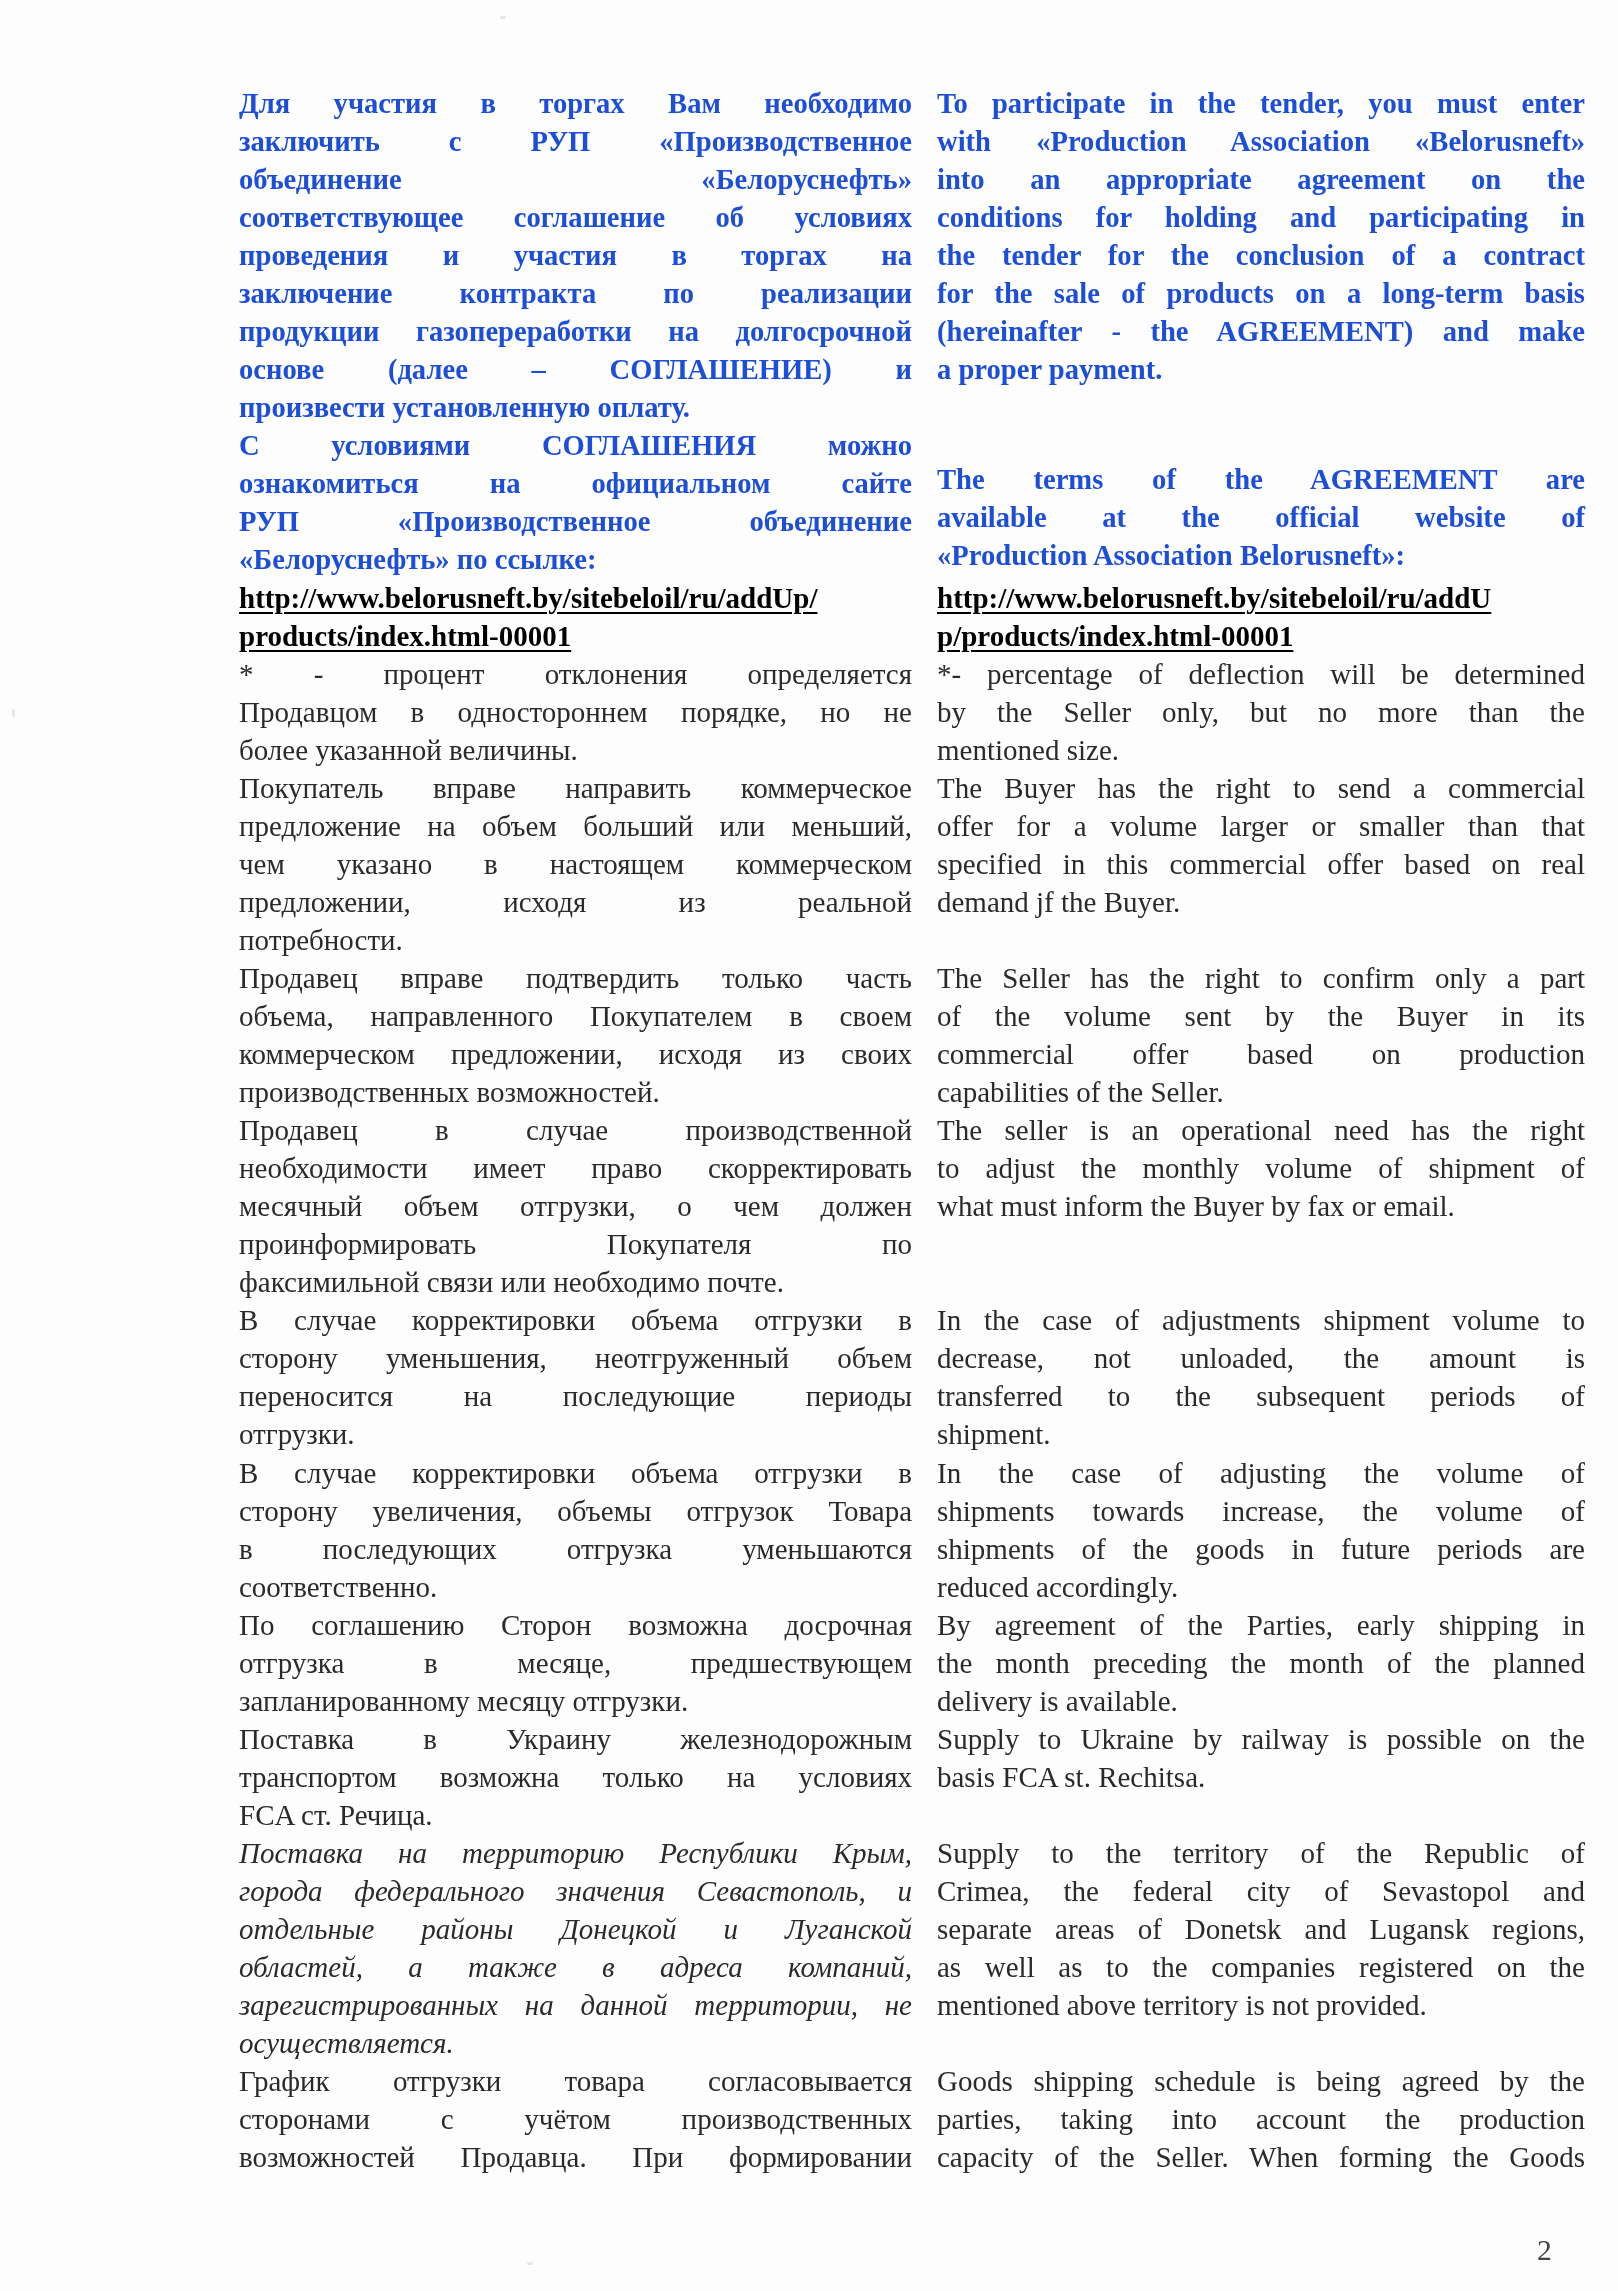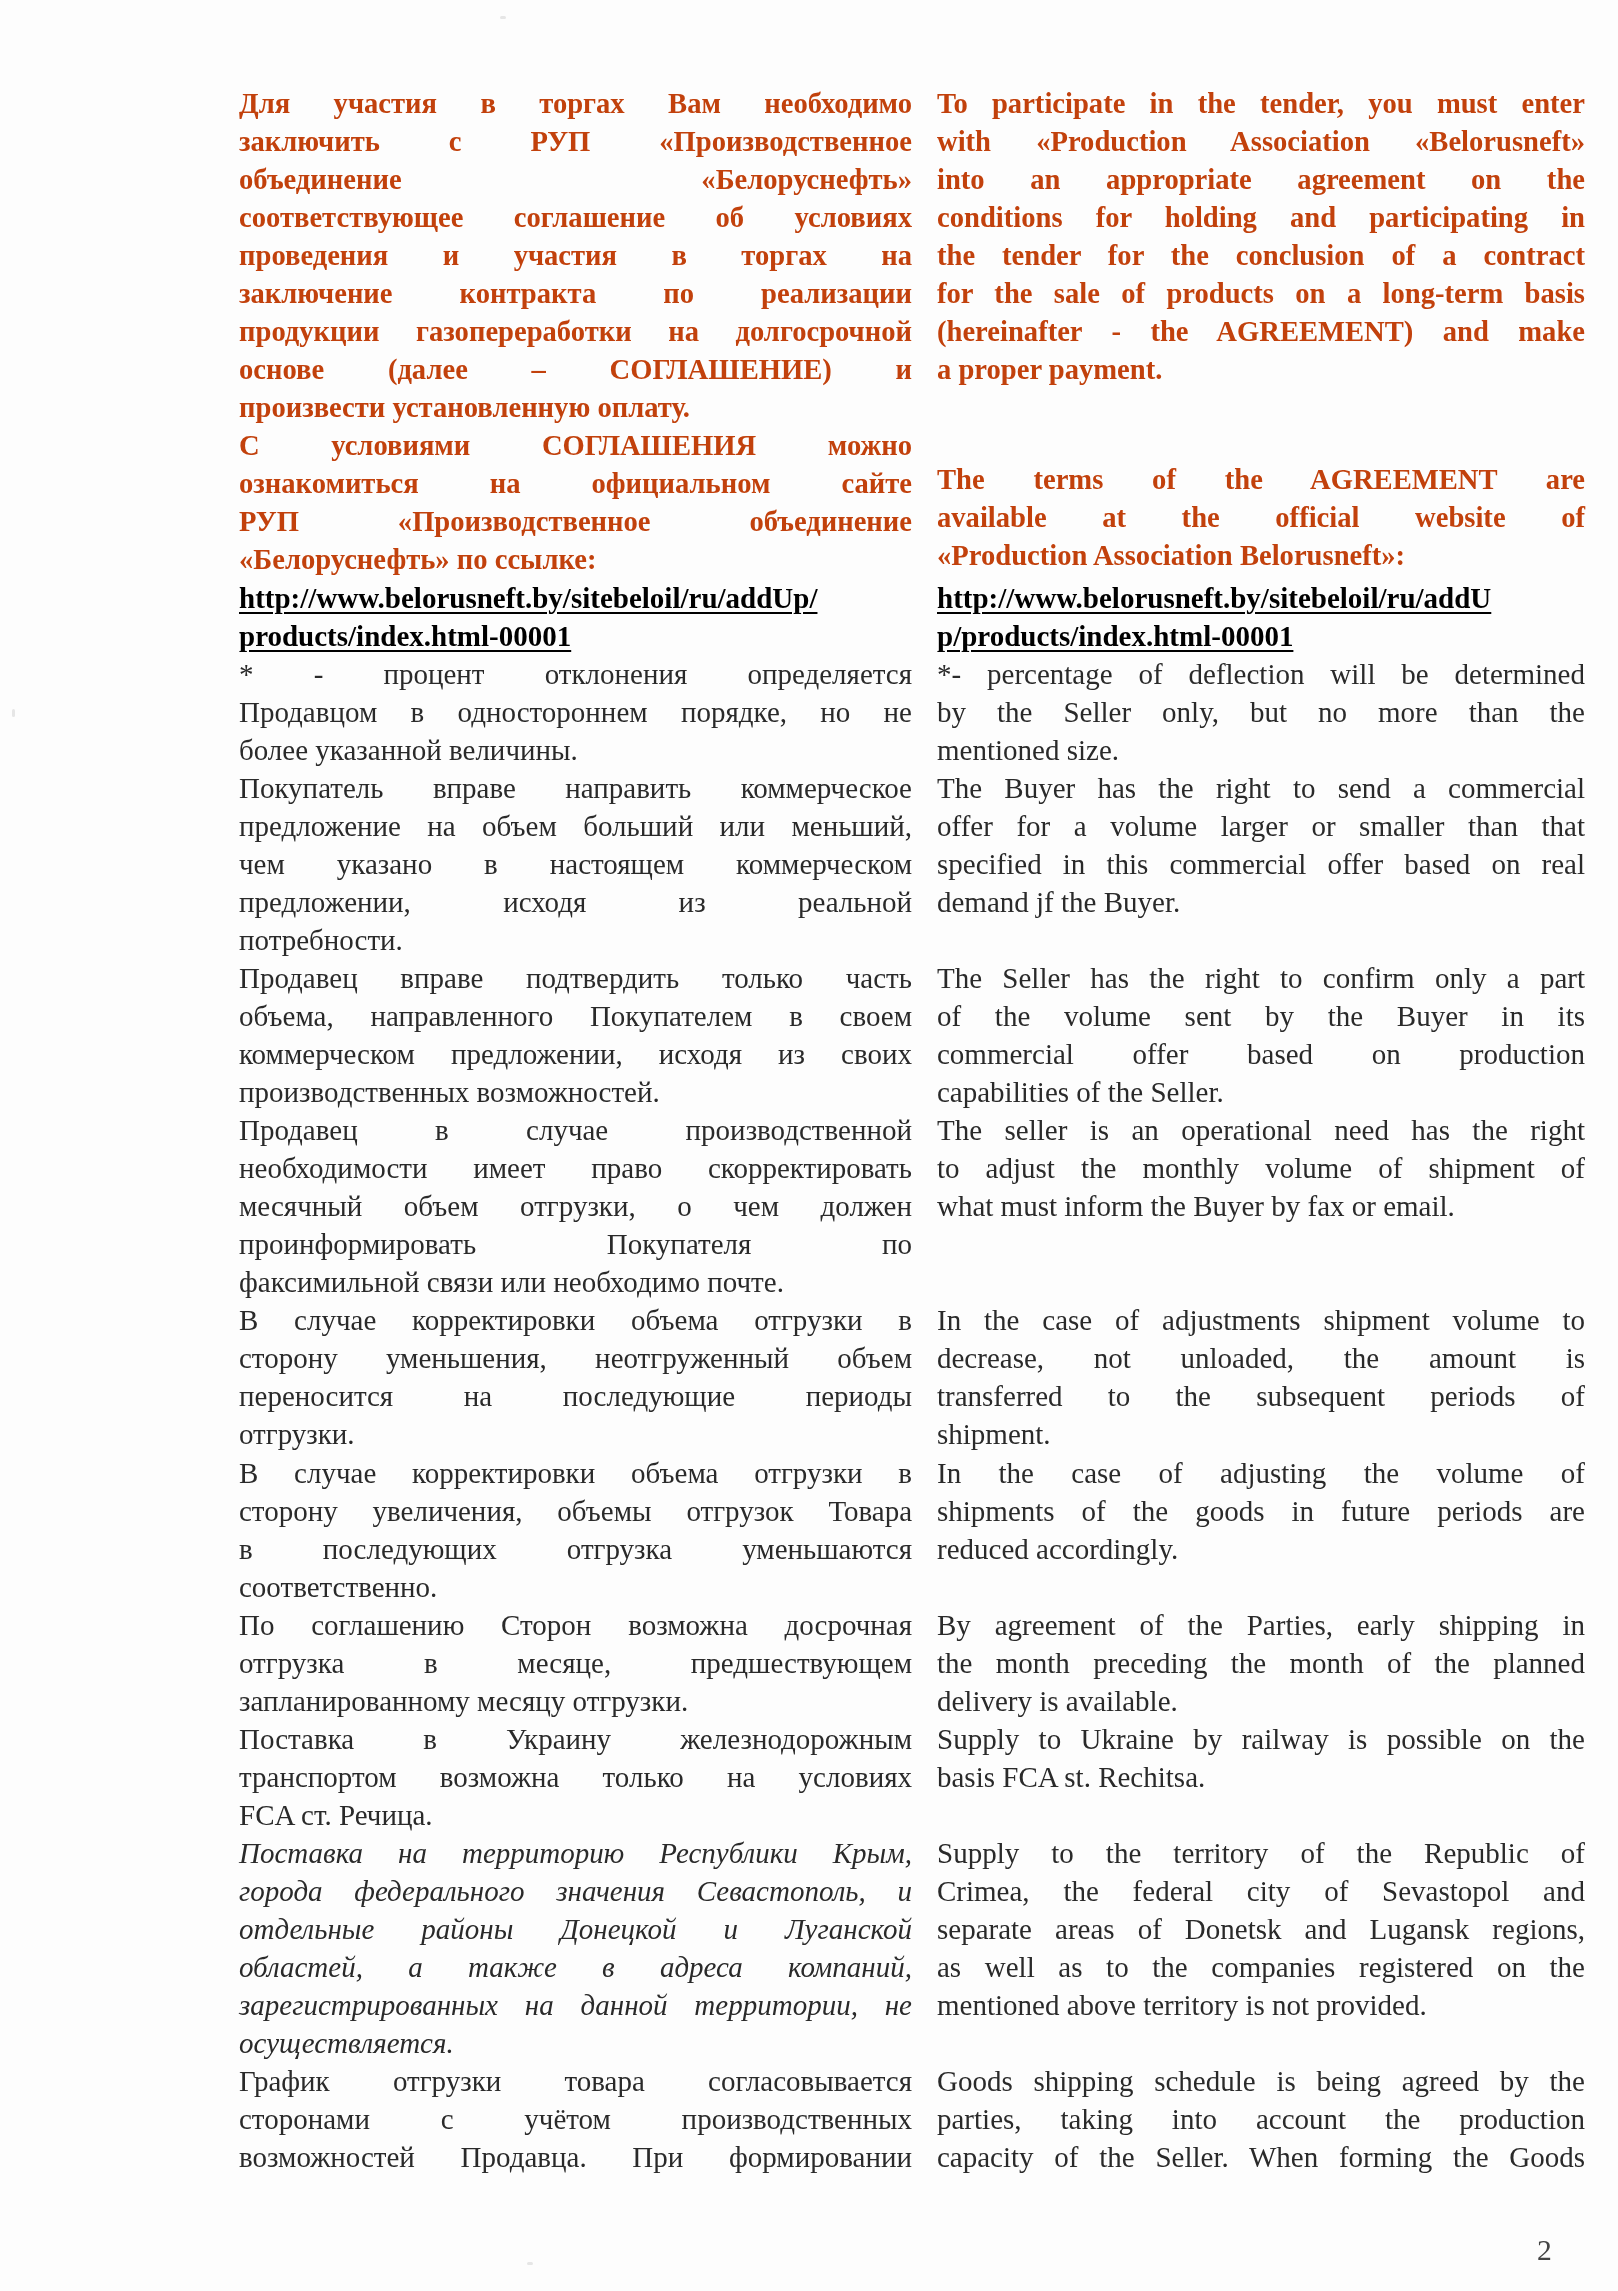--- a/index.html
+++ b/index.html
@@ -15,21 +15,21 @@
     line-height: 38px;
     font-family: "Liberation Serif", "DejaVu Serif", serif;
     font-size: 29px;
     color: #2a2a2a;
     text-align: justify;
     text-align-last: justify;
     white-space: nowrap;
     overflow: visible;
   }
   .line.last { text-align-last: left; }
-  .bold .line { font-weight: bold; color: #c2410c; font-size: 28.6px; }
+  .bold .line { font-weight: bold; color: #1d4ed8; font-size: 28.6px; }
   .link .line { font-weight: bold; text-decoration: underline; text-decoration-thickness: 2px; text-underline-offset: 3.9px; color: #000000; }
   .page-number {
     position: absolute; left: 1537px; top: 2234px;
     font-family: "Liberation Serif", "DejaVu Serif", serif;
     font-size: 29.6px; color: #444;
   }
   .speck { position: absolute; width: 5.9px; height: 3px; background: #e6e6e6; border-radius: 2px; }
 </style>
 </head>
 <body>
@@ -165,20 +165,21 @@
         <span class="line last">what must inform the Buyer by fax or email.</span>
       </div>
       <div class="para normal" style="top: 1301px;">
         <span class="line">In the case of adjustments shipment volume to</span>
         <span class="line">decrease, not unloaded, the amount is</span>
         <span class="line">transferred to the subsequent periods of</span>
         <span class="line last">shipment.</span>
       </div>
       <div class="para normal" style="top: 1454px;">
         <span class="line">In the case of adjusting the volume of</span>
+        <span class="line">shipments towards increase, the volume of</span>
         <span class="line">shipments of the goods in future periods are</span>
         <span class="line last">reduced accordingly.</span>
       </div>
       <div class="para normal" style="top: 1606px;">
         <span class="line">By agreement of the Parties, early shipping in</span>
         <span class="line">the month preceding the month of the planned</span>
         <span class="line last">delivery is available.</span>
       </div>
       <div class="para normal" style="top: 1720px;">
         <span class="line">Supply to Ukraine by railway is possible on the</span>

